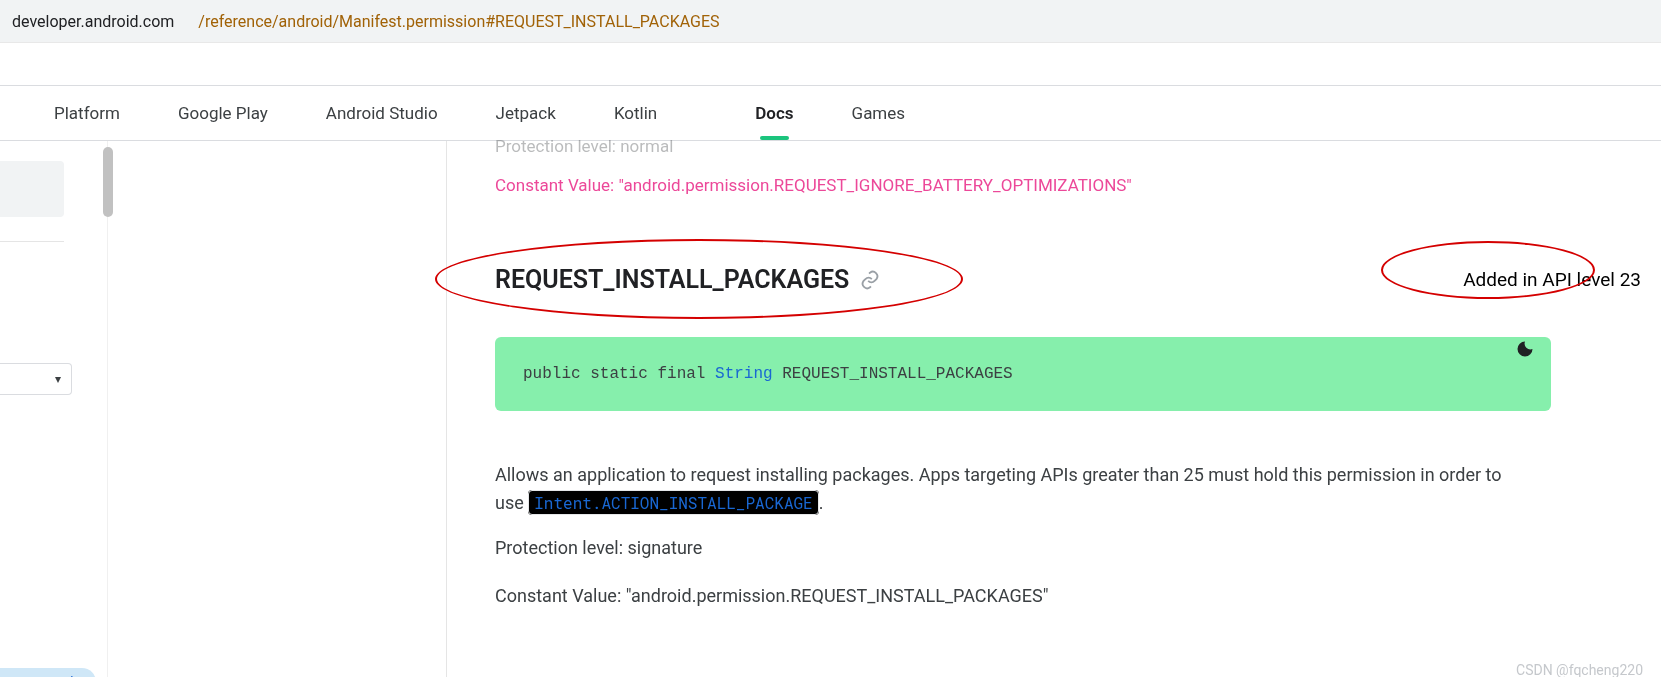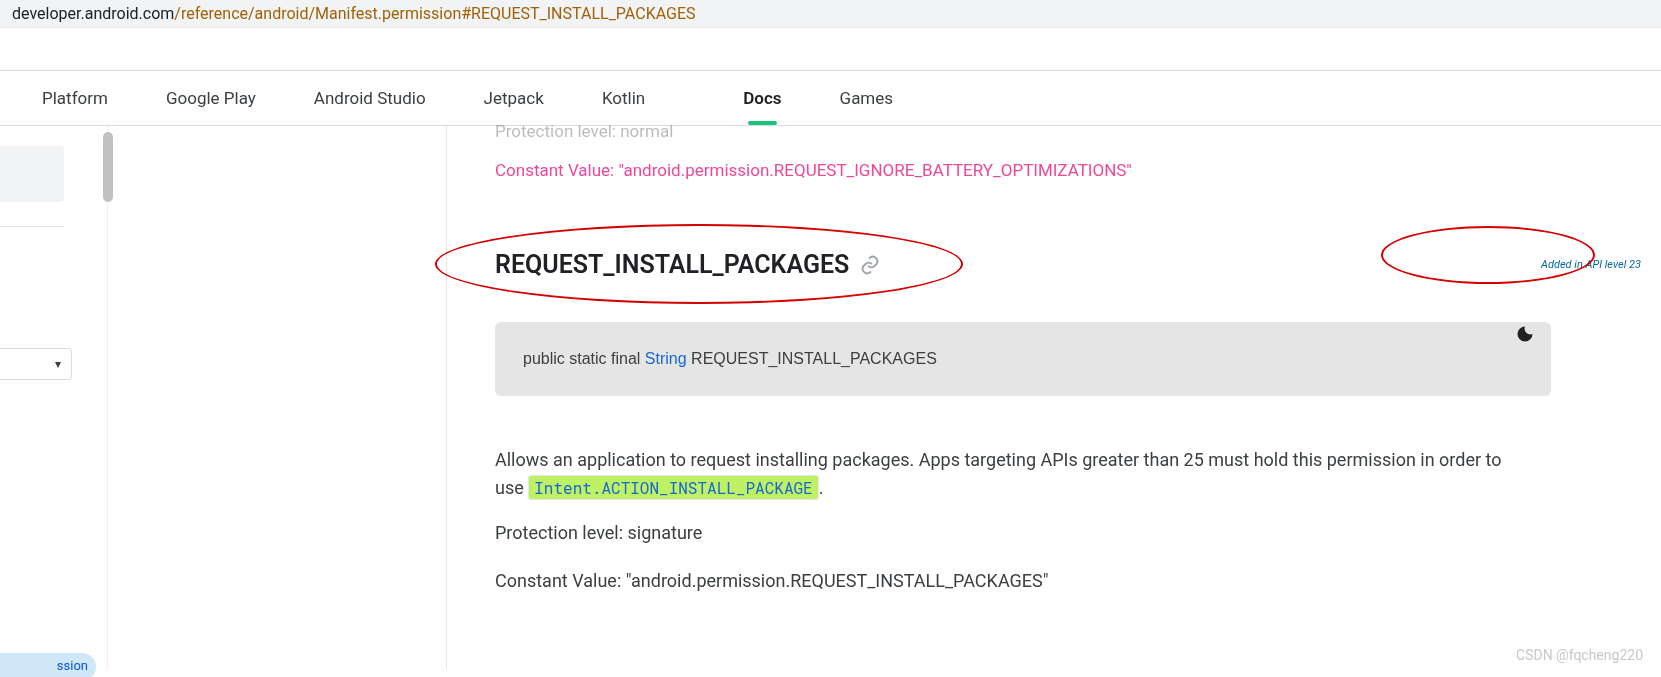--- a/index.html
+++ b/index.html
@@ -7,47 +7,48 @@
     width: 1661px;
     height: 677px;
     overflow: hidden;
     font-family: Roboto, "Helvetica Neue", Arial, sans-serif;
     color: #202124;
     background: #ffffff;
   }
 
   .url-bar {
     width: 100%;
-    height: 28px;
+    height: 43px;
     background: #f1f3f4;
     padding: 6px 12px;
     font-size: 16px;
     color: #5f6368;
     display: flex;
     align-items: center;
     border-bottom: 1px solid #e8e8e8;
+    gap: 24px;
   }
   .url-bar .domain { color: #202124; }
   .url-bar .path   { color: #a16207; }
 
   .blank-band {
     width: 100%;
     height: 42px;
     background: #ffffff;
   }
 
   .top-nav {
     width: 100%;
     height: 56px;
     border-top: 1px solid #dadce0;
     border-bottom: 1px solid #dadce0;
     display: flex;
     align-items: center;
     gap: 58px;
-    padding-left: 42px;
+    padding-left: 54px;
     font-size: 17px;
   }
   .top-nav .tab {
     position: relative;
     color: #3c4043;
     padding: 16px 0;
     cursor: pointer;
   }
   .top-nav .tab.active { color: #202124; font-weight: 600; margin-left: 40px; }
   .top-nav .tab.active::after {
@@ -161,35 +162,34 @@
   }
   .heading-row .link-icon {
     width: 22px; height: 22px;
     display: inline-flex;
     align-items: center;
     justify-content: center;
     color: #9aa0a6;
     cursor: pointer;
   }
   .heading-row .api-level {
-    font-size: 11px;
-    color: #0369a1;
+    font-size: 19px;
+    color: #000000;
     white-space: nowrap;
-    font-style: italic;
   }
 
   .code-block {
     position: absolute;
     top: 196px;
     left: 48px;
     right: 110px;
-    background: #e5e5e5;
+    background: #86efac;
     border-radius: 6px;
     padding: 28px 28px;
-    font-family: Liberation Sans, sans-serif;
+    font-family: Liberation Mono, monospace;
     font-size: 16px;
     color: #3c4043;
   }
   .code-block .type-link { color: #1967d2; }
   .code-toggle {
     position: absolute;
     top: 198px;
     right: 122px;
     width: 24px; height: 24px;
     color: #202124;
@@ -201,21 +201,21 @@
     top: 320px;
     left: 48px;
     right: 130px;
     font-size: 18px;
     color: #3c4043;
     line-height: 1.55;
   }
   .desc .inline-code {
     font-family: "Roboto Mono", Menlo, Consolas, monospace;
     color: #1967d2;
-    background: #bef264;
+    background: #000000;
     border: 1px solid #e5e7e9;
     border-radius: 4px;
     padding: 1px 5px;
     font-size: 16px;
   }
 
   .prot {
     position: absolute;
     top: 396px; left: 48px;
     font-size: 18px; color: #3c4043;

